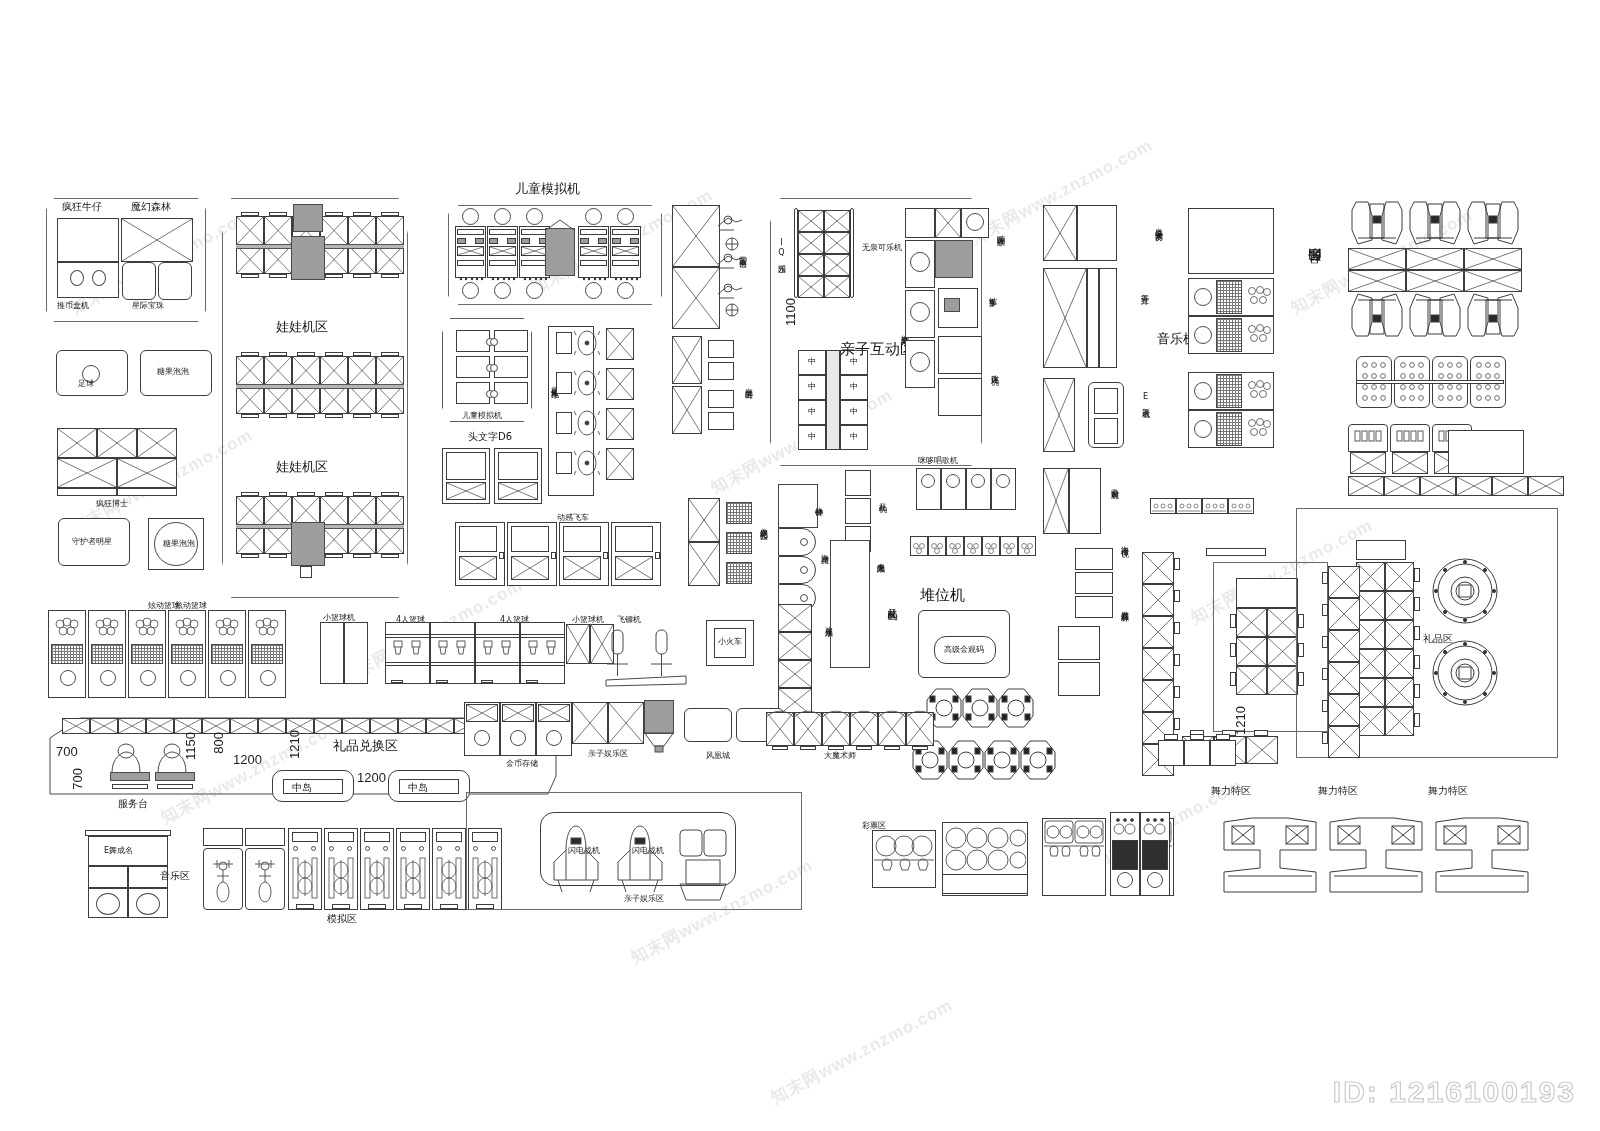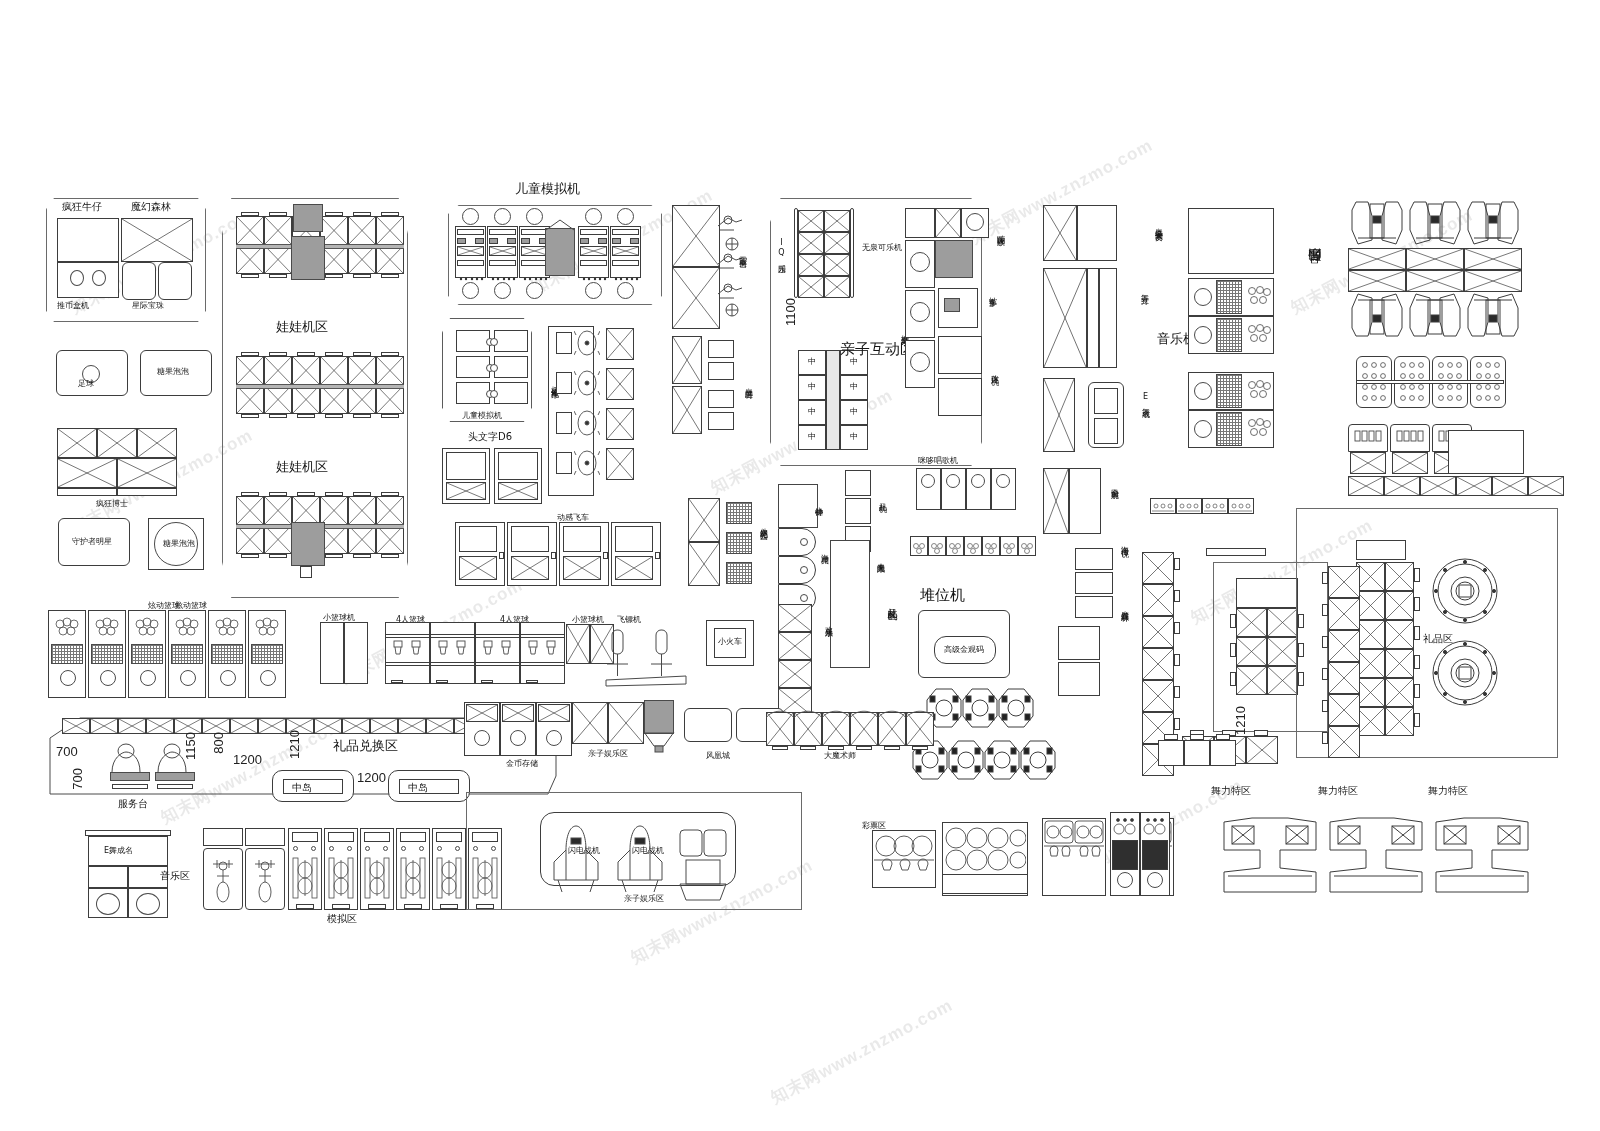--- a/index.html
+++ b/index.html
@@ -2162,13 +2162,14 @@
         </svg></div>
       <div style="position:absolute;left:1434px;top:816px;width:96px;height:84px;"><svg width="96" height="84" fill="none" stroke="#3d3d3d" stroke-width="1">
           <path d="M2 6 L30 2 L66 2 L94 6 L94 34 L58 34 L58 52 L94 56 L94 76 L2 76 L2 56 L38 52 L38 34 L2 34 Z"></path>
           <rect x="10" y="10" width="22" height="18"></rect>
           <rect x="64" y="10" width="22" height="18"></rect>
           <path d="M10 10 L32 28 M32 10 L10 28 M64 10 L86 28 M86 10 L64 28"></path>
           <path d="M6 60 L90 60"></path>
         </svg></div>
     </div>
 
+  <div class="brandid">ID: 1216100193</div>
 </div>
 
 </body></html>

